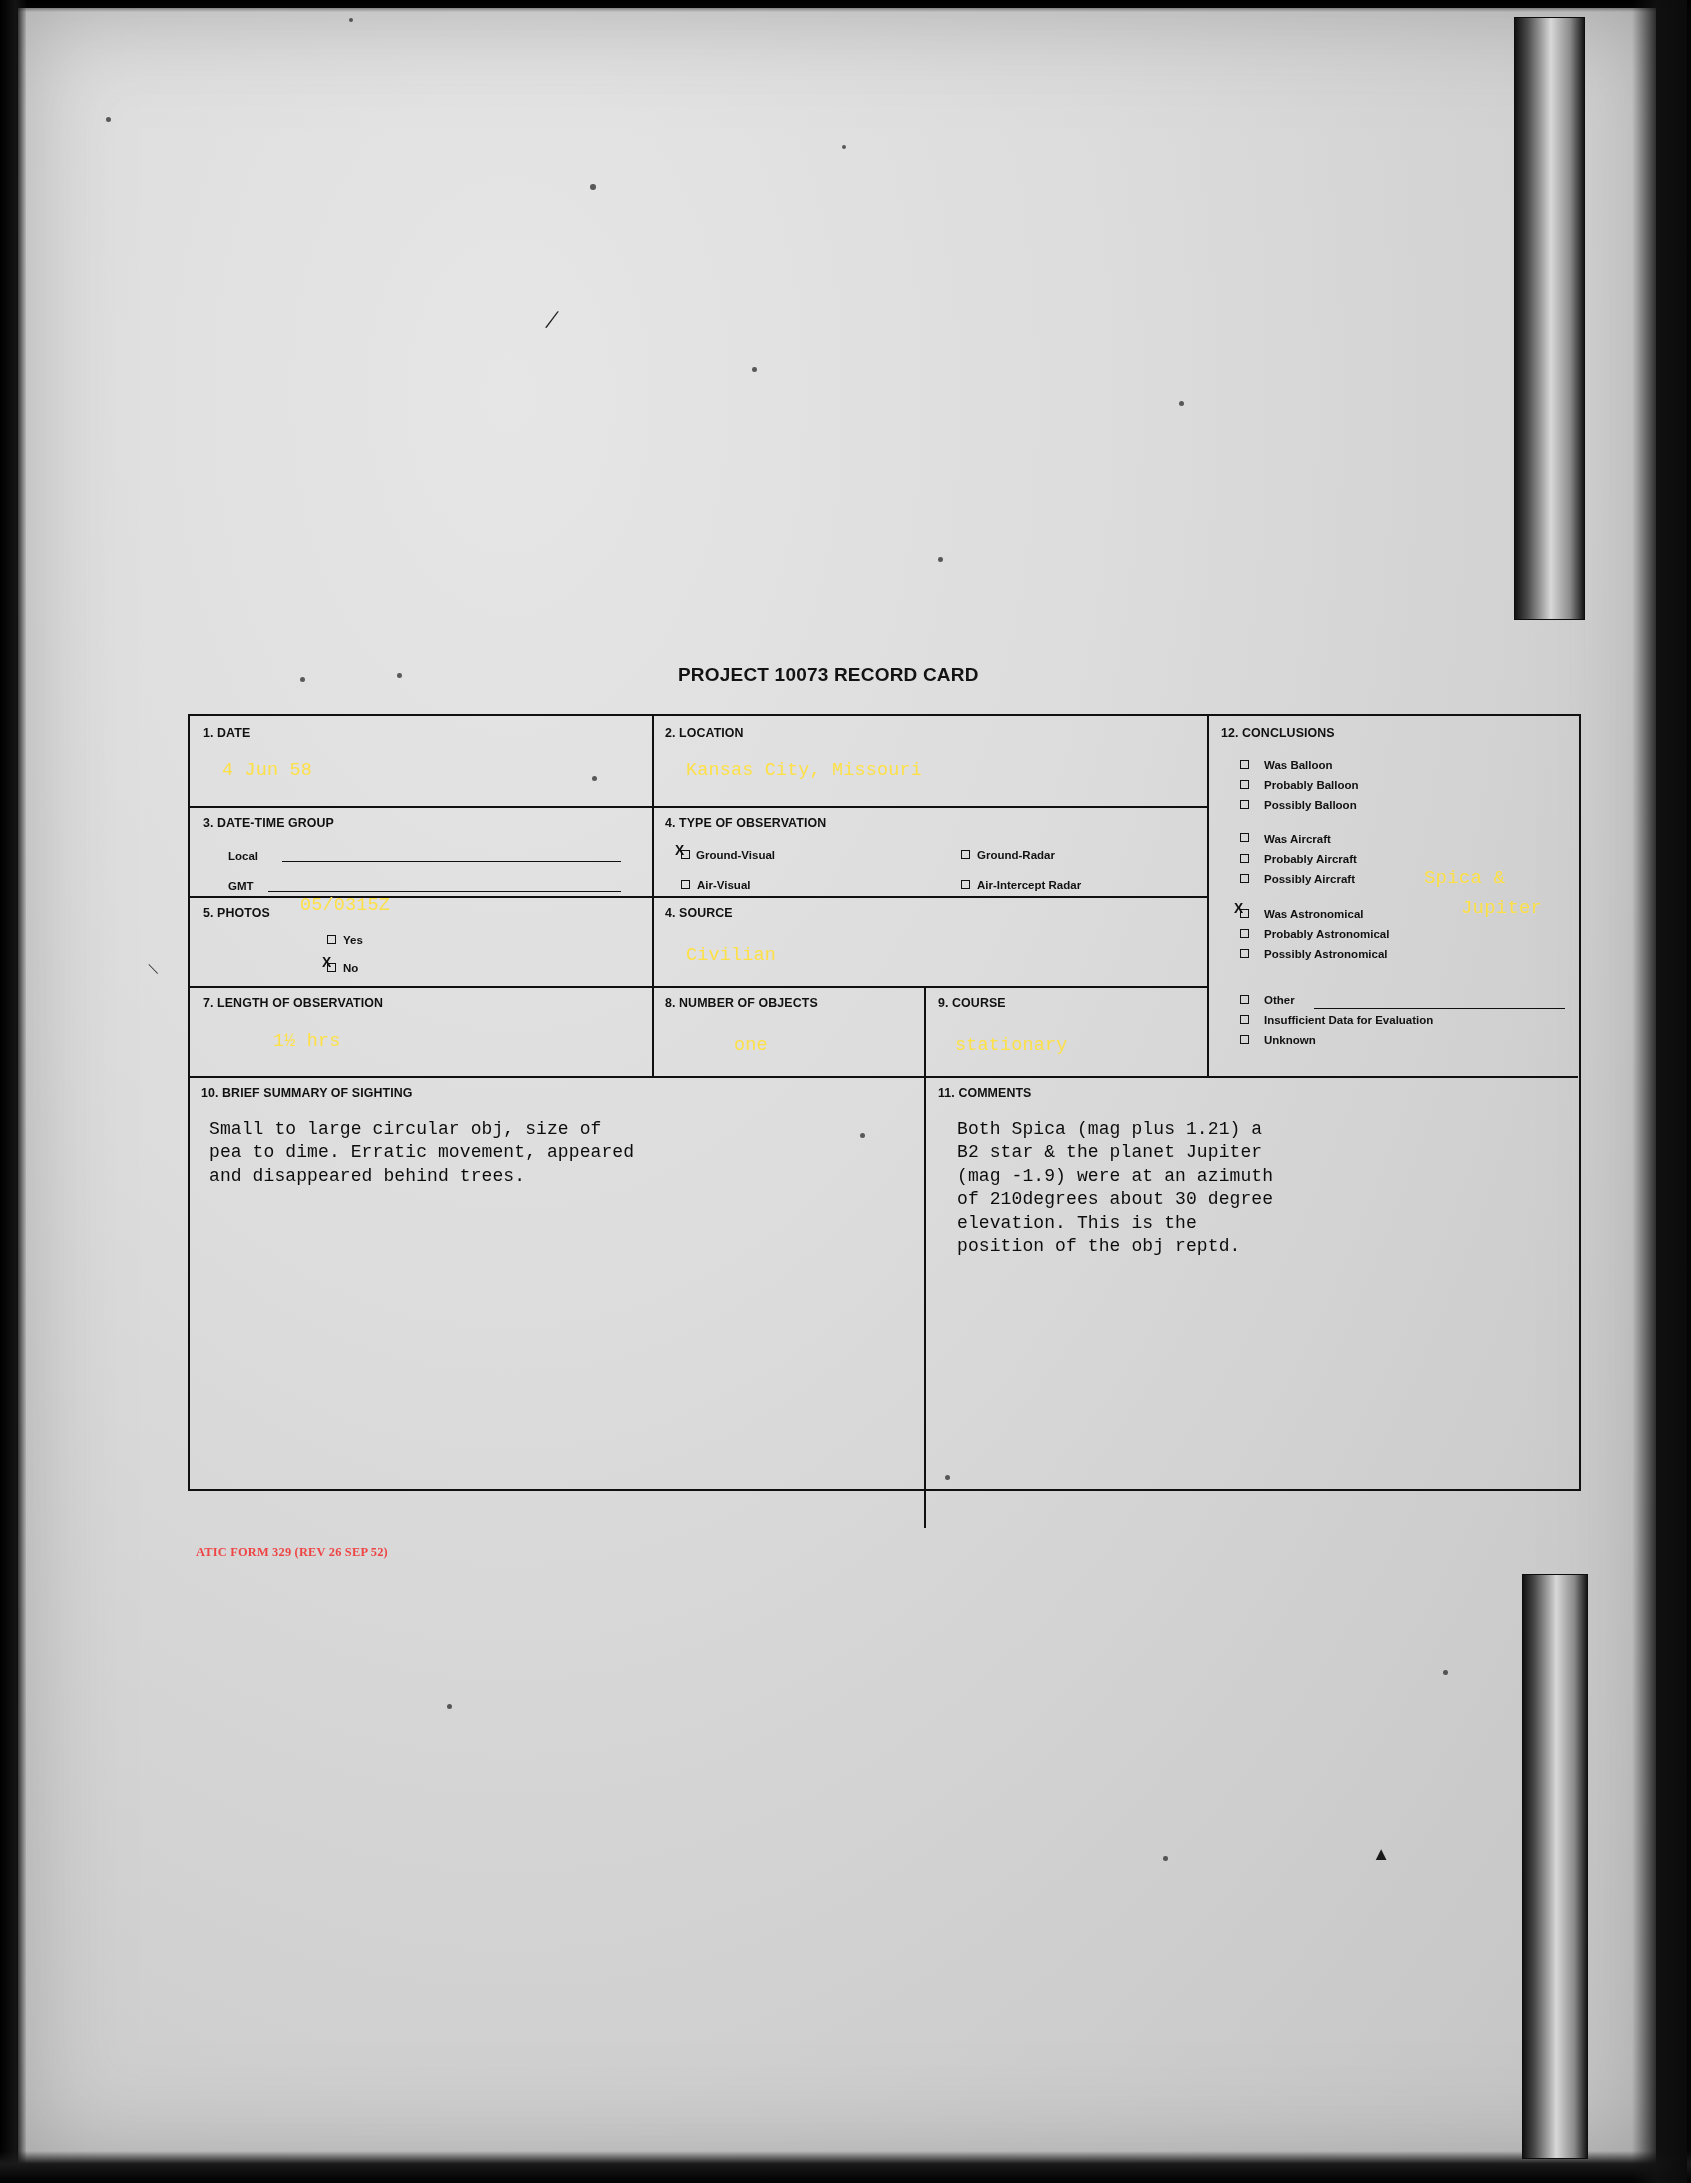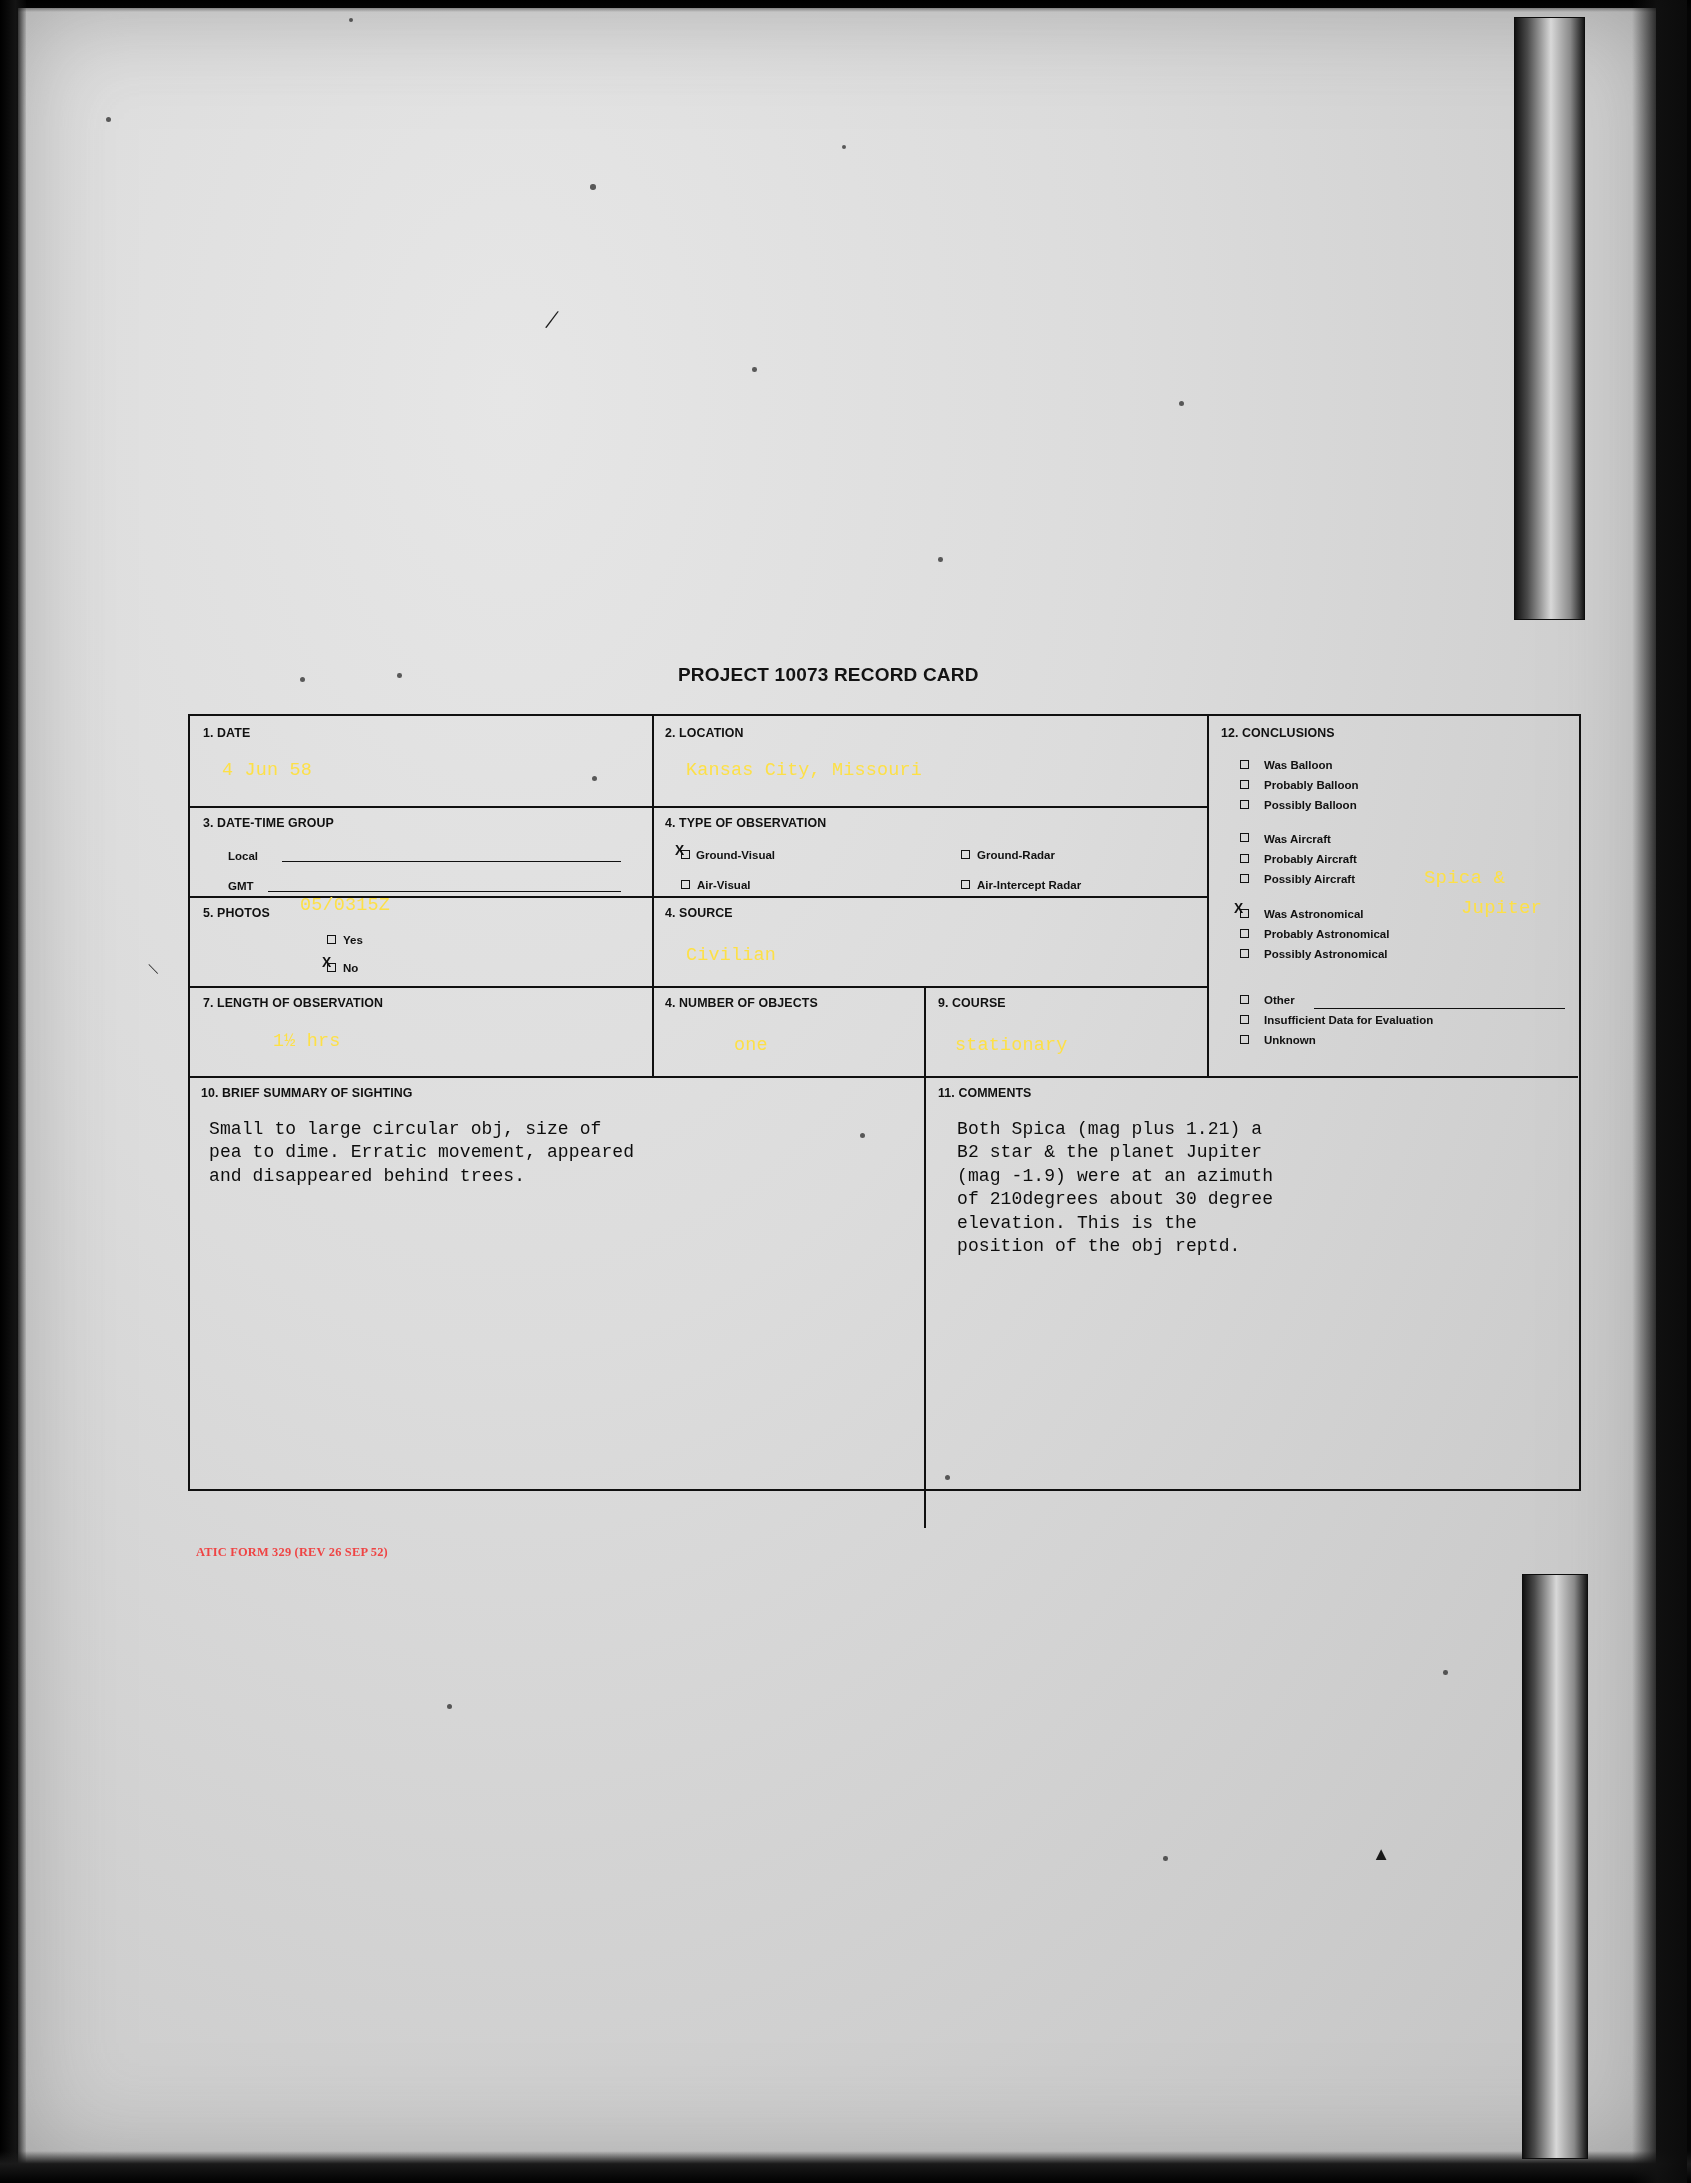--- a/index.html
+++ b/index.html
@@ -244,21 +244,21 @@
     <div class="cbx" style="left:137px; top:247px;"></div>
     <div class="cbx-x" style="left:132px; top:239px;">X</div>
     <div class="lbl-sm" style="left:153px; top:246px;">No</div>
 
     <div class="lbl" style="left:475px; top:190px;">4.  SOURCE</div>
     <div class="typed" style="left:496px; top:229px;">Civilian</div>
 
     <div class="lbl" style="left:13px; top:280px;">7.  LENGTH OF OBSERVATION</div>
     <div class="typed" style="left:83px; top:315px;">1½ hrs</div>
 
-    <div class="lbl" style="left:475px; top:280px;">4.  NUMBER OF OBJECTS</div>
+    <div class="lbl" style="left:475px; top:280px;">8.  NUMBER OF OBJECTS</div>
     <div class="typed" style="left:544px; top:319px;">one</div>
 
     <div class="lbl" style="left:748px; top:280px;">9.  COURSE</div>
     <div class="typed" style="left:765px; top:319px;">stationary</div>
 
     <div class="lbl" style="left:11px; top:370px;">10.  BRIEF SUMMARY OF SIGHTING</div>
     <div class="typed-blk" style="left:19px; top:402px; width:697px;">Small to large circular obj, size of
 pea to dime. Erratic movement, appeared
 and disappeared behind trees.</div>
 

